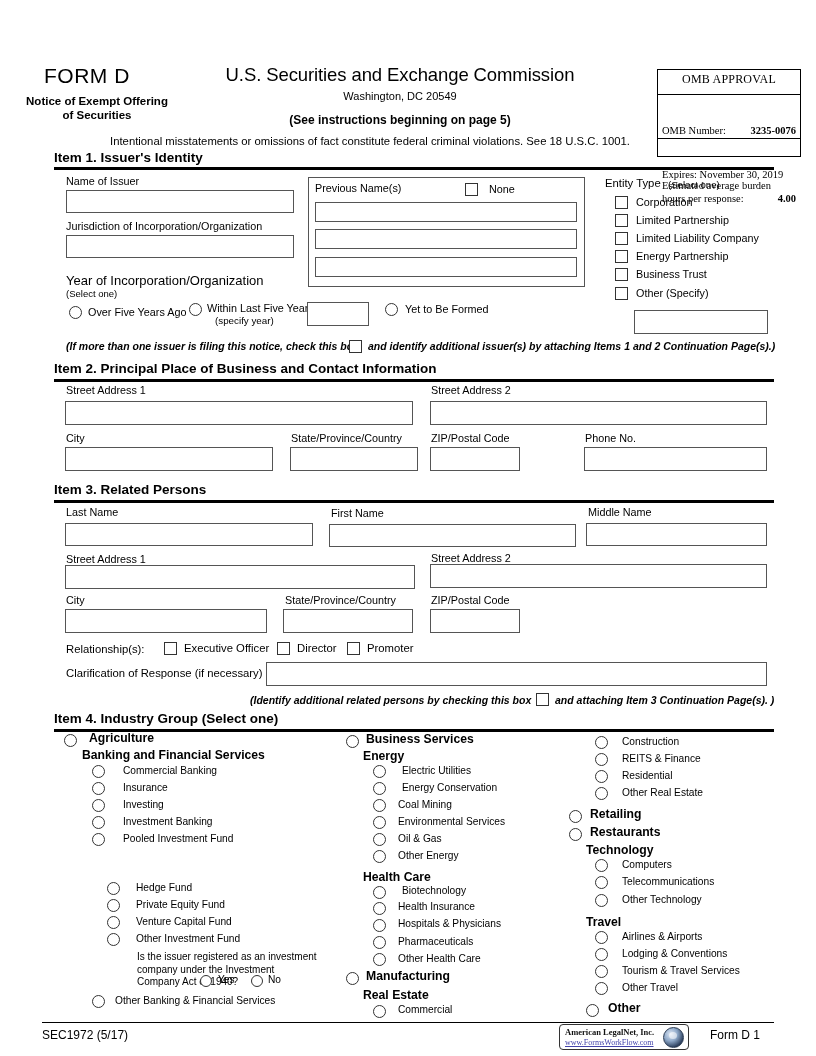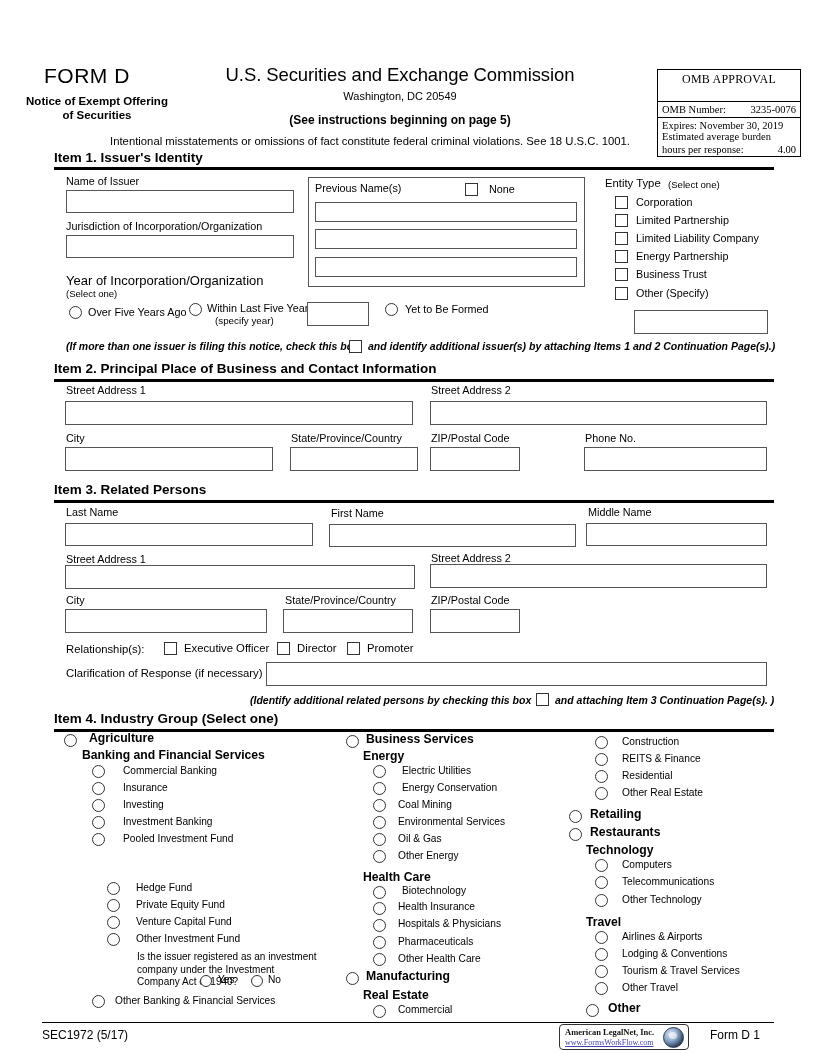--- a/index.html
+++ b/index.html
@@ -53,30 +53,31 @@
     position: absolute; left: 657px; top: 69px;
     width: 144px; height: 88px;
     border: 1px solid #000;
     font-family: "Liberation Serif", serif;
     font-size: 10.5px;
     background: #fff;
   }
   #omb-box .omb-head {
     text-align: center; font-size: 12px;
     border-bottom: 1px solid #000;
-    padding: 2px 0 14px;
+    padding: 2px 0 7px;
     letter-spacing: .2px;
   }
   #omb-box .omb-row {
     padding: 2px 4px 0 4px;
     white-space: nowrap;
+    margin-top: 28px;
   }
   #omb-box .omb-sep { border-bottom: 1px solid #000; margin-top: 2px; }
   .omb-num-label { }
-  .omb-val { float: right; }
+  .omb-val { float: right; font-weight: bold; }
   .omb-burden { padding: 0 4px; line-height: 12.5px; text-align: justify; }
   .omb-burden2 { padding: 0 4px; }
 
   
   .item-header {
     position: absolute;
     font-size: 13.5px; font-weight: bold;
     left: 54px;
   }
   .heavy-rule {

